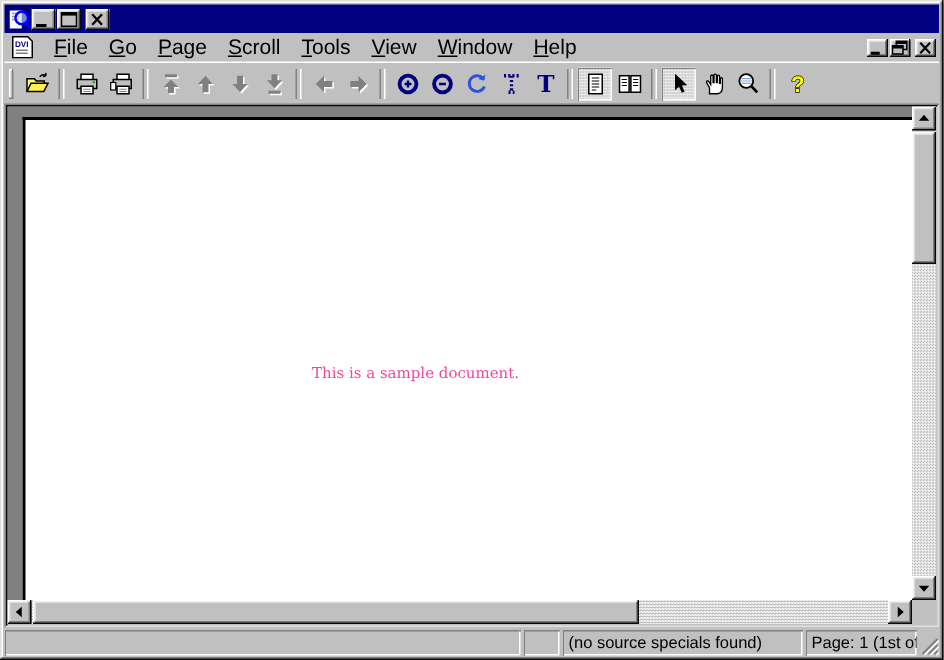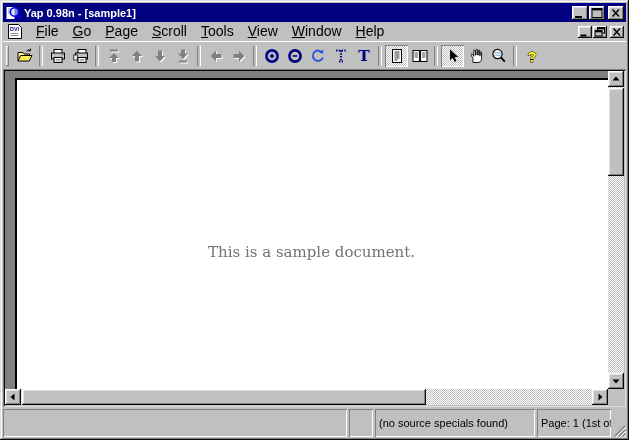--- a/index.html
+++ b/index.html
@@ -77,21 +77,21 @@
     box-shadow:inset 1px 1px #808080, inset -1px -1px #dfdfdf, inset 2px 2px #0a0a0a, inset -2px -2px #c0c0c0;
     padding:2px;display:grid;grid-template-columns:1fr 16px;grid-template-rows:1fr 16px;
   }
   .viewport{position:relative;overflow:hidden;background:var(--workspace,#808080);}
   .page{
     position:absolute;left:10px;top:7px;width:1100px;height:860px;background:#fff;
     border-left:2px solid #000;border-top:2px solid #000;
   }
   .doc-text{
     position:absolute;left:191px;top:165px;
-    font-family:"DejaVu Serif",serif;font-size:15px;color:#737373;line-height:1;
+    font-family:"DejaVu Serif",serif;font-size:10px;color:#ec4899;line-height:1;
     white-space:nowrap;
   }
   
   .dither{background:repeating-conic-gradient(#ffffff 0% 25%, #c0c0c0 0% 50%) 0 0 / 2px 2px;}
   .vscroll{position:relative;width:16px;}
   .hscroll{position:relative;height:16px;}
   .sbtn{
     position:absolute;width:16px;height:16px;background:#c0c0c0;border:0;padding:0;
     box-shadow:inset -1px -1px #0a0a0a, inset 1px 1px #ffffff, inset -2px -2px #808080, inset 2px 2px #dfdfdf;
     display:flex;align-items:center;justify-content:center;
@@ -105,21 +105,21 @@
     position:absolute;left:0;top:17px;width:16px;height:88px;background:#c0c0c0;
     box-shadow:inset -1px -1px #0a0a0a, inset 1px 1px #ffffff, inset -2px -2px #808080, inset 2px 2px #dfdfdf;
   }
   .hthumb{
     position:absolute;top:0;left:17px;width:404px;height:16px;background:#c0c0c0;
     box-shadow:inset -1px -1px #0a0a0a, inset 1px 1px #ffffff, inset -2px -2px #808080, inset 2px 2px #dfdfdf;
   }
   .corner{background:#c0c0c0;}
   
   .statusbar{
-    height:28px;margin-top:2px;flex:0 0 auto;display:flex;align-items:stretch;gap:2px;
+    height:17px;margin-top:2px;flex:0 0 auto;display:flex;align-items:stretch;gap:2px;
   }
   .spanel{
     box-shadow:inset 1px 1px #808080, inset -1px -1px #ffffff;
     font-size:11px;color:#000;display:flex;align-items:center;padding:0 4px;
     white-space:nowrap;overflow:hidden;box-sizing:border-box;
   }
   .spanel:nth-of-type(1){flex:1;}
   .spanel:nth-of-type(2){width:24px;}
   .spanel:nth-of-type(3){width:160px;}
   .spanel:nth-of-type(4){width:74px;}
@@ -133,21 +133,20 @@
 
   <div class="titlebar">
     <span class="appicon">
       <svg viewBox="0 0 16 16" width="16" height="16">
         <rect x="1" y="1.5" width="9" height="13" fill="#ffffff" stroke="#000080" stroke-width="1"></rect>
         <path d="M3 4h5M3 6h5M3 8h4" stroke="#9090c0" stroke-width="1"></path>
         <circle cx="9.5" cy="7" r="4.2" fill="#cfe0ff" fill-opacity="0.6" stroke="#0000ff" stroke-width="1.6"></circle>
         <path d="M12.4 10 L15.3 13.5" stroke="#0000ff" stroke-width="2.4"></path>
       </svg>
     </span>
-    <span class="title">Yap 0.98n - [sample1]</span>
     <button class="tbtn">
       <svg viewBox="0 0 16 14" width="16" height="14">
           <rect x="3" y="10" width="7" height="2" fill="#000"></rect>
         </svg>
     </button>
     <button class="tbtn">
       <svg viewBox="0 0 16 14" width="16" height="14">
         <rect x="3" y="2.5" width="10" height="9" fill="none" stroke="#000" stroke-width="1"></rect>
         <path d="M3 3.5h10" stroke="#000" stroke-width="1.8"></path>
       </svg>

